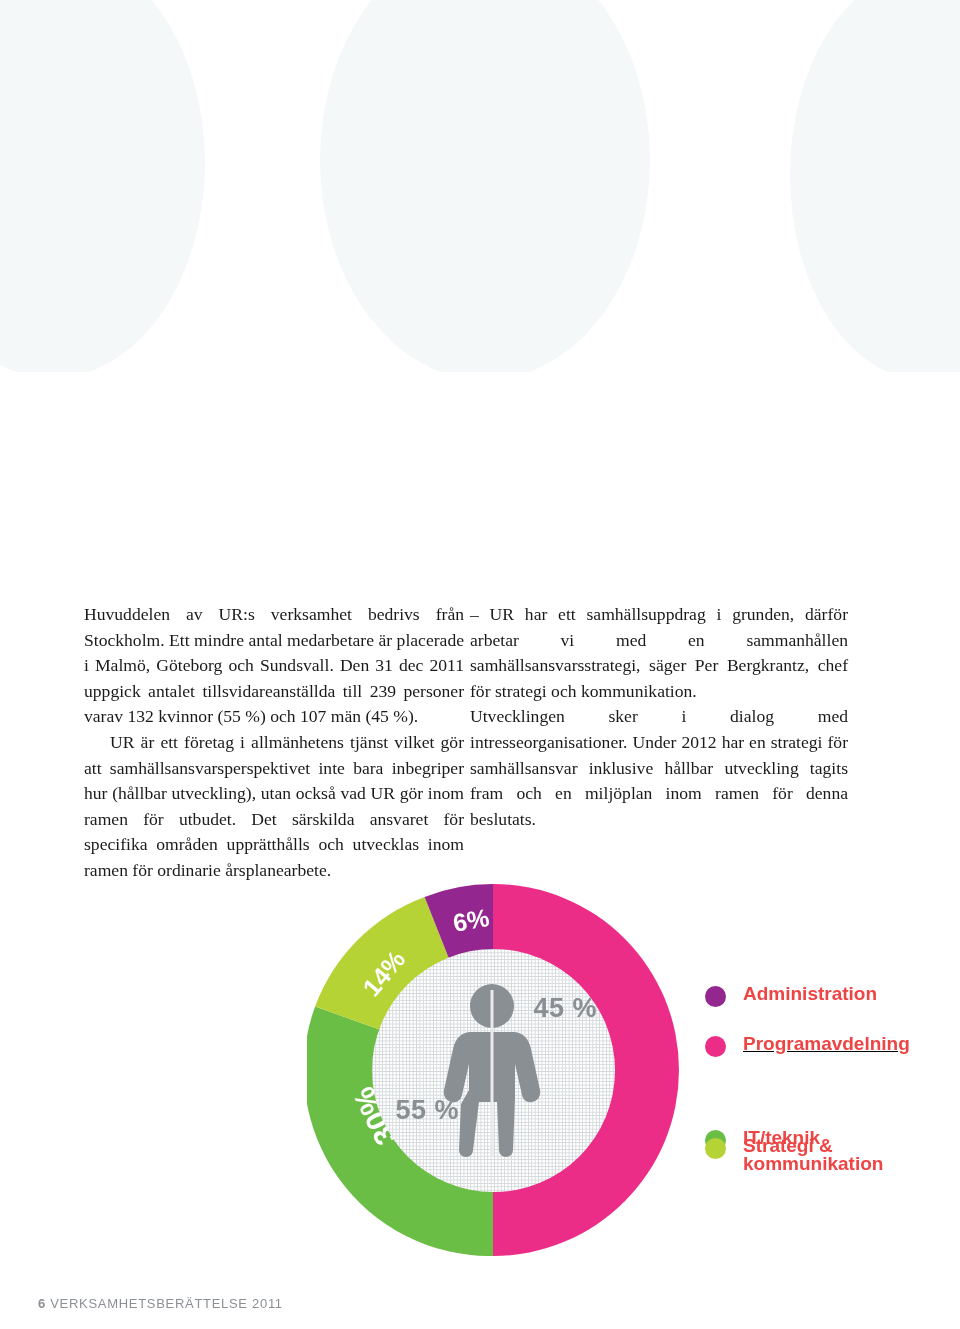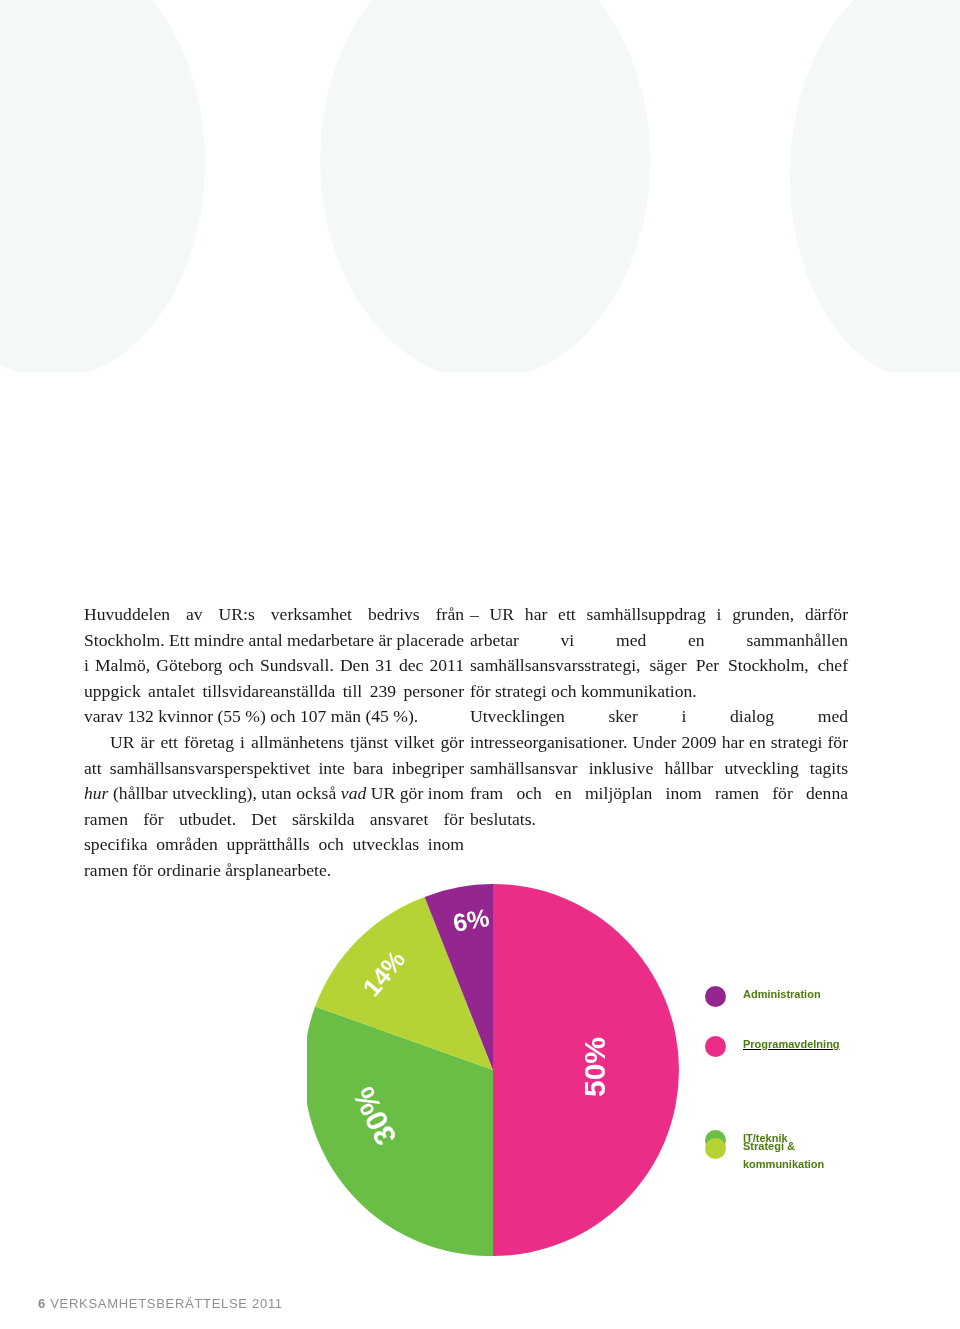--- a/index.html
+++ b/index.html
@@ -27,21 +27,21 @@
     font-family:"Liberation Serif", serif;
     font-size:17.6px;
     line-height:25.6px;
     color:#1a1a1a;
     text-align:justify;
     -webkit-hyphens:none;hyphens:none;
   }
   p.body + p.body{margin-top:0;}
   p.indent{text-indent:26px;}
   p.gap{margin-top:22px;}
-  .it{font-style:italic;}
+  .it{}
 
   
   .chart{
     position:absolute;left:307px;top:884px;width:372px;height:372px;
   }
   .donut{
     position:absolute;left:0;top:0;width:372px;height:372px;
   }
   .inner-disc{
     position:absolute;left:50%;top:50%;
@@ -86,23 +86,23 @@
   
   .legend{position:absolute;left:700px;top:985px;width:230px;}
   .legend-item{position:absolute;display:flex;align-items:flex-start;}
   .legend-dot{
     width:21px;height:21px;border-radius:50%;flex:0 0 auto;margin-top:1px;
   }
   .legend-text{
     margin-left:17px;
     font-family:"Liberation Sans", sans-serif;
     font-weight:700;
-    font-size:11px;
+    font-size:19px;
     line-height:18px;
-    color:#4d7c0f;
+    color:#ef4444;
     white-space:pre-line;
   }
   .li0{top:0px;left:5px;}
   .li1{top:50px;left:5px;text-decoration:underline;}
   .li2{top:102px;left:5px;margin-top:42px;}
   .li3{top:152px;left:5px;}
 
   
   .footer{
     position:absolute;left:38px;top:1296px;
@@ -123,22 +123,22 @@
 </div>
 
 <div class="cols">
 
   <div class="col col-left">
     <p class="body">Huvuddelen av UR:s verksamhet bedrivs från Stockholm. Ett mindre antal medarbetare är placerade i Malmö, Göteborg och Sundsvall. Den 31 dec 2011 uppgick antalet tillsvidareanställda till 239 personer varav 132 kvinnor (55 %) och 107 män (45 %).</p>
     <p class="body indent"><span>UR är ett företag i allmänhetens tjänst vilket gör att samhällsansvarsperspektivet inte bara inbegriper </span><span class="it">hur</span><span> (hållbar utveckling), utan också </span><span class="it">vad</span><span> UR gör inom ramen för utbudet. Det särskilda ansvaret för specifika områden upprätthålls och utvecklas inom ramen för ordinarie årsplanearbete.</span></p>
   </div>
 
   <div class="col col-right">
-    <p class="body">– UR har ett samhällsuppdrag i grunden, därför arbetar vi med en sammanhållen samhällsansvarsstrategi, säger Per Stockholm, chef för strategi och kommunikation.</p>
-    <p class="body gap">Utvecklingen sker i dialog med intresseorganisationer. Under 2009 har en strategi för samhällsansvar inklusive hållbar utveckling tagits fram och en miljöplan inom ramen för denna beslutats.</p>
+    <p class="body">– UR har ett samhällsuppdrag i grunden, därför arbetar vi med en sammanhållen samhällsansvarsstrategi, säger Per Bergkrantz, chef för strategi och kommunikation.</p>
+    <p class="body gap">Utvecklingen sker i dialog med intresseorganisationer. Under 2012 har en strategi för samhällsansvar inklusive hållbar utveckling tagits fram och en miljöplan inom ramen för denna beslutats.</p>
   </div>
 
 </div>
 
 <div class="chart">
 
   <svg class="donut" viewBox="0 0 372 372">
 
     <path d="M 186 186 L 186 0 A 186 186 0 0 1 186 372 Z" fill="#EC2D87"></path>
 
@@ -147,20 +147,38 @@
     <path d="M 186 186 L 8.1 122.5 A 186 186 0 0 1 117.6 12.9 Z" fill="#B5D334"></path>
 
     <path d="M 186 186 L 117.6 12.9 A 186 186 0 0 1 186 0 Z" fill="#93268F"></path>
   </svg>
 
   <div class="ring-lbl lbl-50">50%</div>
   <div class="ring-lbl lbl-30">30%</div>
   <div class="ring-lbl lbl-14">14%</div>
   <div class="ring-lbl lbl-6">6%</div>
 
+  <div class="inner-disc">
+    <div class="figure-wrap">
+      <svg viewBox="0 0 130 175" width="130" height="175">
+        <g fill="#8a8f94">
+
+          <circle cx="65" cy="24" r="22"></circle>
+
+          <path d="M65 50 L44 50 C34 50 28 57 26 67 L17 108 C16 114 19 119 25 120 C30 121 34 118 35 113 L42 82 L42 108 L34 122 L32 168 C32 172 35 175 39 175 C43 175 46 172 46 168 L52 120 L65 120 Z"></path>
+
+          <path d="M65 50 L86 50 C96 50 102 57 104 67 L113 108 C114 114 111 119 105 120 C100 121 96 118 95 113 L88 82 L88 116 L86 168 C86 172 83 175 79 175 C75 175 72 172 72 168 L70 120 L65 120 Z"></path>
+
+          <rect x="63.5" y="8" width="3" height="167" fill="#e9eaec"></rect>
+        </g>
+      </svg>
+    </div>
+    <div class="pct-in pct-men">45 %</div>
+    <div class="pct-in pct-women">55 %</div>
+  </div>
 </div>
 
 <div class="legend">
 
   <div class="legend-item li0">
     <span class="legend-dot" style="background:#93268F"></span>
     <span class="legend-text">Administration</span>
   </div>
 
   <div class="legend-item li1">

